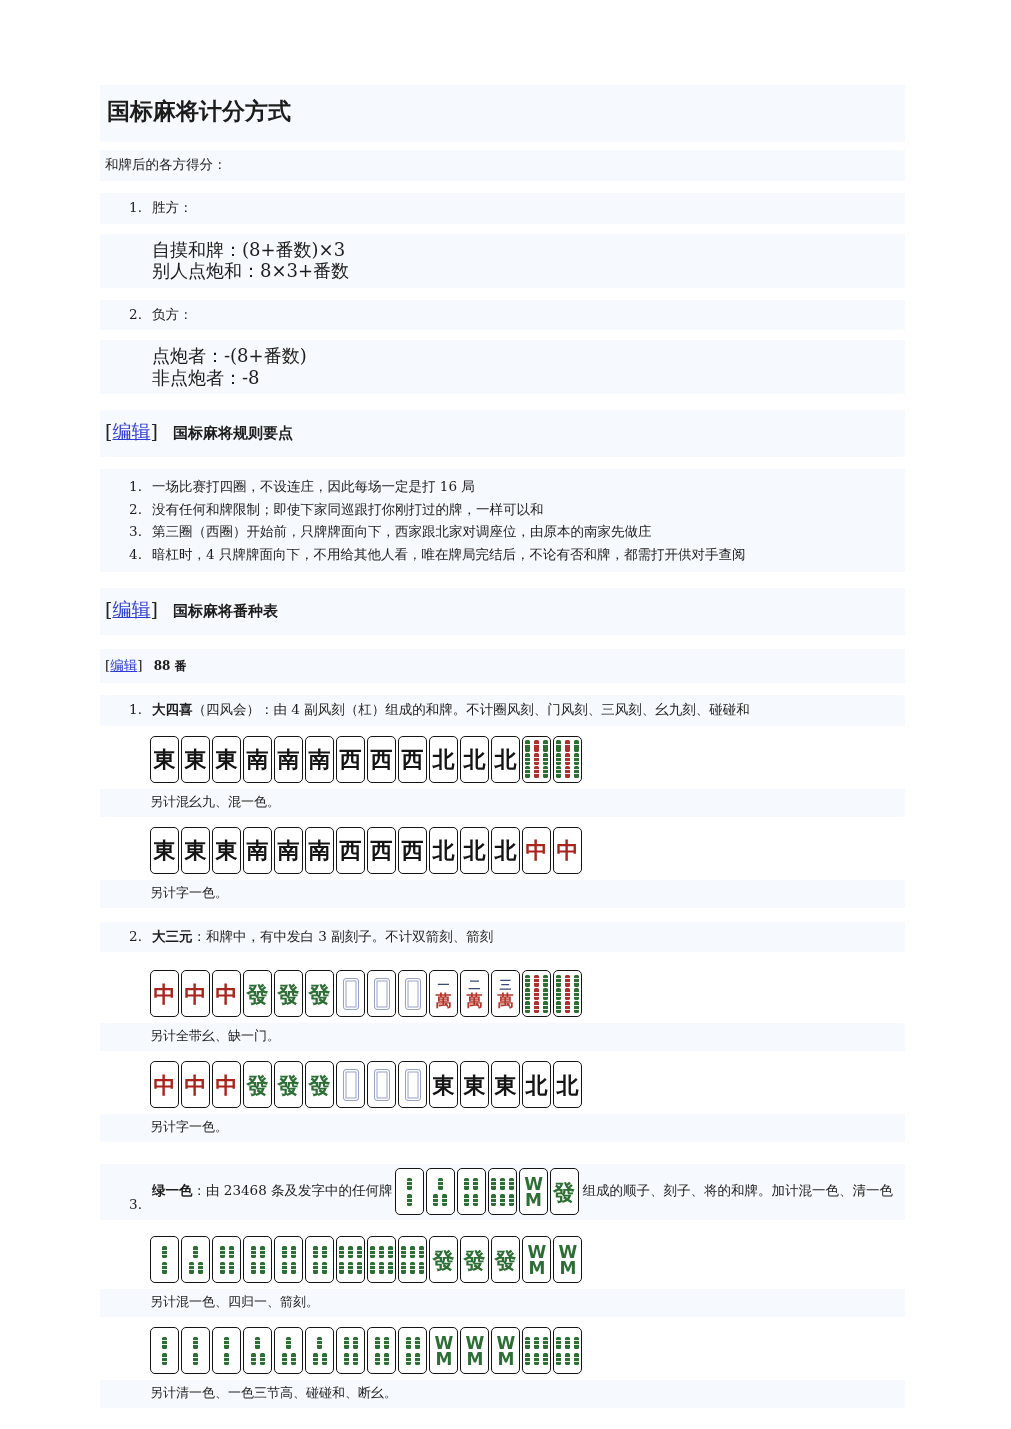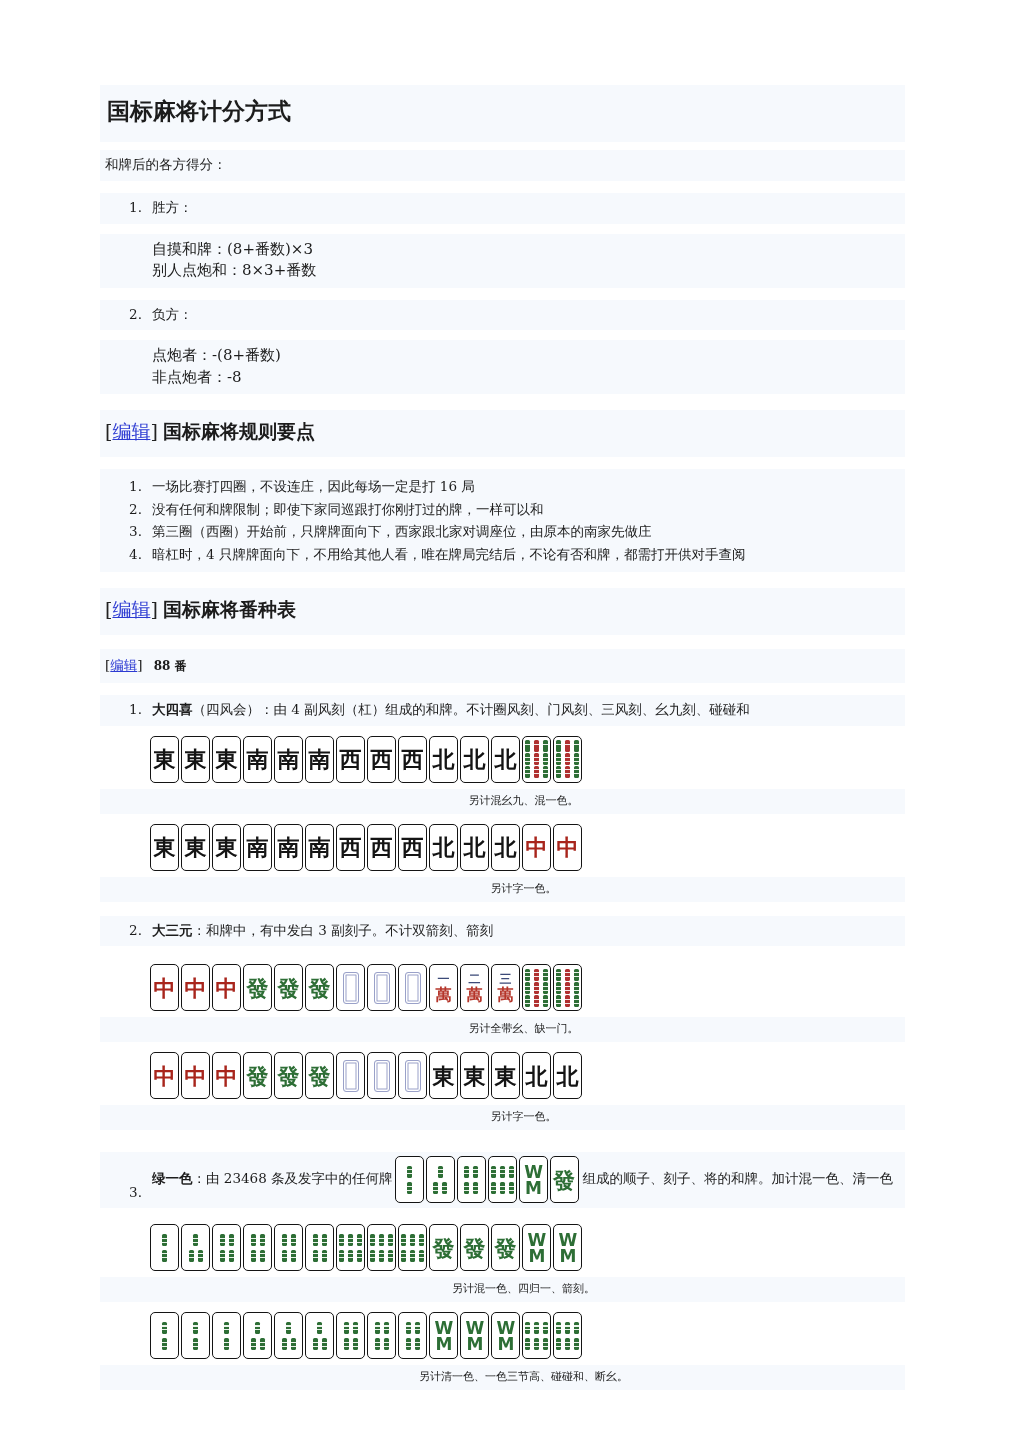--- a/index.html
+++ b/index.html
@@ -8,42 +8,42 @@
     font-family:"DejaVu Serif","Liberation Serif",serif;
     color:#1c1c1c;
   }
   .page { padding:85px 106px 40px 100px; }
   .band { background:#f6f9fd; }
 
   
   .h1-band { padding:11px 8px 15px 7px; margin-bottom:8px; }
   .h1 { font-size:23px; font-weight:bold; margin:0; }
   .h2-band { padding:9px 8px 12px 5px; margin:16px 0 12px 0; }
-  .h2-text { font-size:19px; font-weight:bold; }
+  .h2-text { font-size:15px; font-weight:bold; margin-left:10px; }
   .edit-wrap { font-size:19px; color:#222; }
   .edit-wrap a { color:#2d3bd2; text-decoration:underline; cursor:pointer; }
   .h3-band { padding:6px 8px 8px 5px; margin:14px 0 12px 0; }
   .h3-text { font-size:12px; font-weight:bold; margin-left:6px; }
   .edit-small { font-size:13.5px; color:#222; }
   .edit-small a { color:#2d3bd2; text-decoration:underline; cursor:pointer; }
 
   
   .p-band { padding:6px 8px 7px 5px; margin-bottom:12px; font-size:13.5px; }
   .li-band { padding:4px 8px 5px 0; margin-bottom:10px; }
   .li { display:flex; font-size:13.5px; line-height:21.5px; }
   .li .num { width:42px; text-align:right; flex:none; }
   .li .li-content { margin-left:10px; flex:1; }
-  .sub-band { padding:5px 8px 6px 52px; margin-bottom:12px; font-size:15px; line-height:21.5px; }
+  .sub-band { padding:5px 8px 6px 52px; margin-bottom:12px; font-size:18px; line-height:21.5px; }
   .rules-band { padding:6px 8px 7px 0; margin-bottom:16px; }
   .rules-band .li { line-height:22.5px; }
   b.term { font-weight:bold; }
 
   
   .tile-row { display:flex; margin:10px 0 6px 50px; }
-  .cap-band { padding:4px 8px 6px 50px; font-size:11px; margin:6px 0 8px 0;text-align:center; }
+  .cap-band { padding:4px 8px 6px 50px; font-size:13px; margin:6px 0 8px 0; }
   .inline-tiles { display:inline-flex; vertical-align:middle; margin:0 2px; }
 
   
   .tile {
     width:29px; height:47px; box-sizing:border-box; flex:none;
     background:#fff; border:1.5px solid #141414; border-radius:5px;
     margin-right:2px; display:flex; align-items:center; justify-content:center;
     overflow:hidden;
   }
   .face { font-weight:bold; font-size:22px; line-height:1; }

